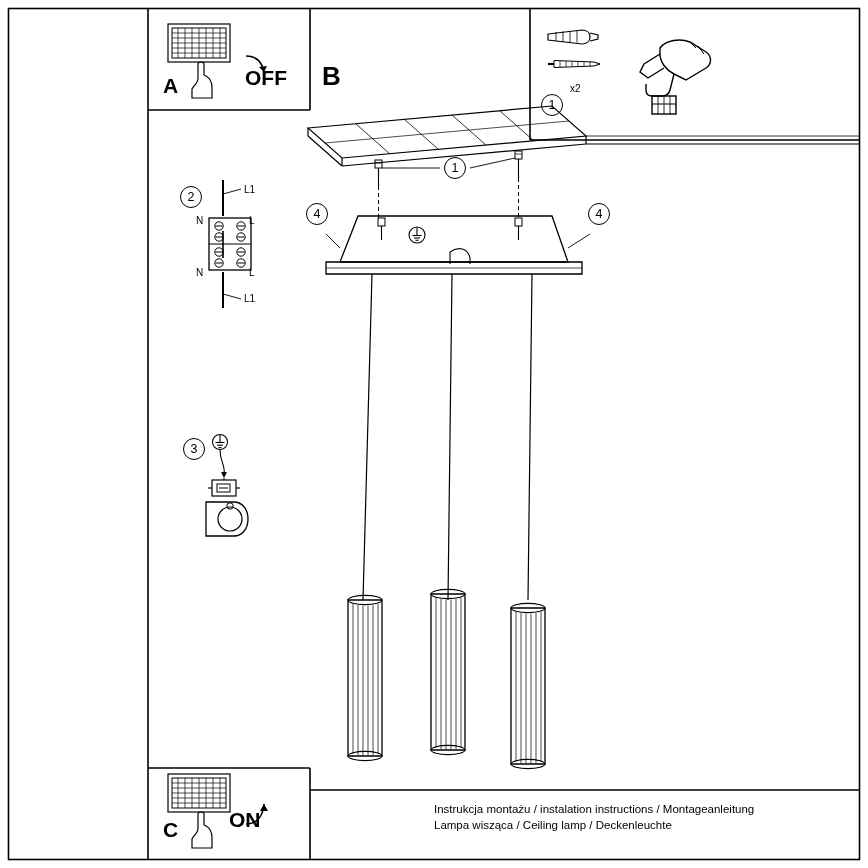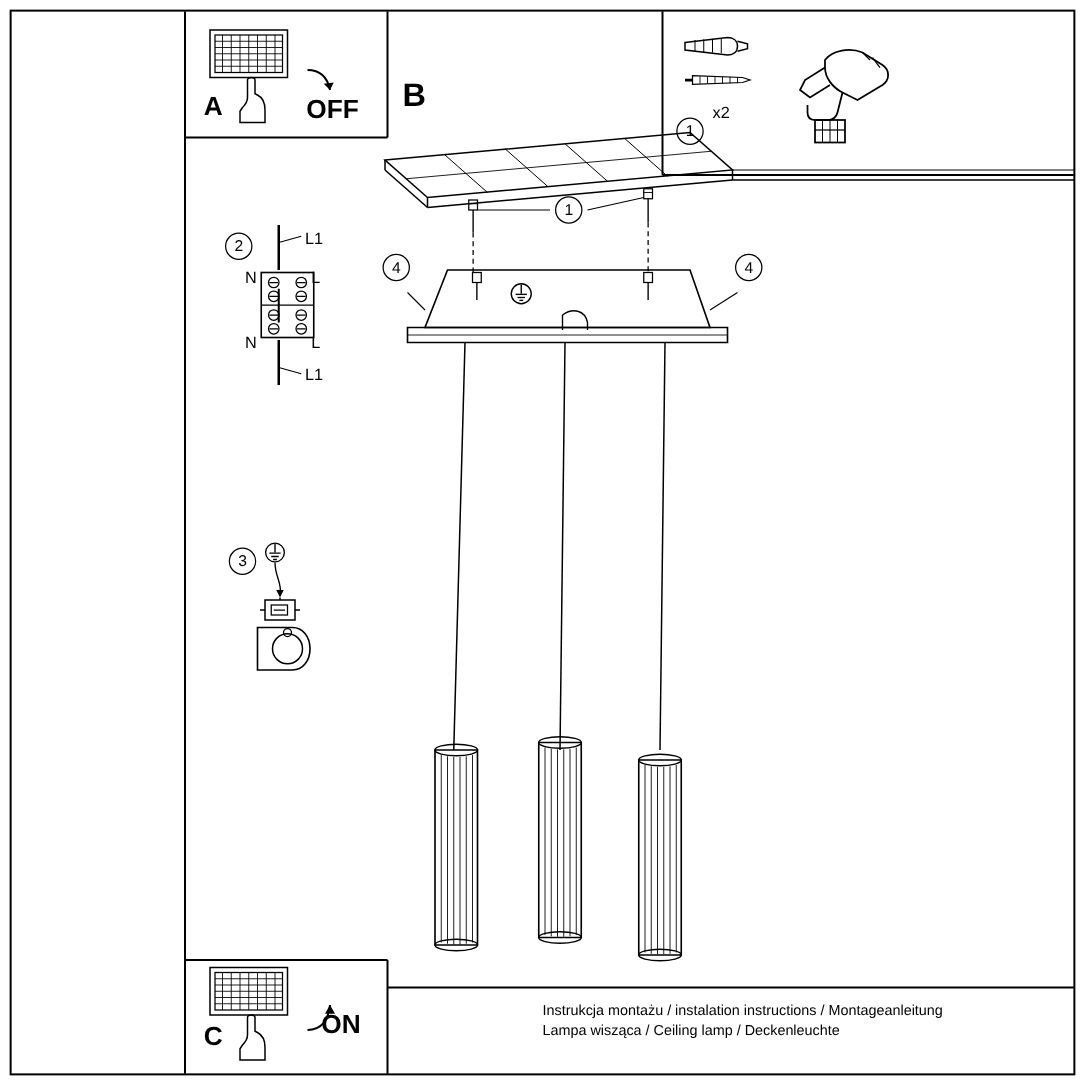--- a/index.html
+++ b/index.html
@@ -20,21 +20,21 @@
   .abs { position: absolute; }
   svg { display: block; }
   .txt {
     position: absolute;
     color: #000000;
     white-space: pre;
     line-height: 1.15;
   }
   .label-big { font-size: 26px; font-weight: 700; }
   .label-med { font-size: 21px; font-weight: 700; }
-  .label-tiny { font-size: 13px; }
+  .label-tiny { font-size: 10px; }
   .footer-line { font-size: 11.5px; }
   .circ-num {
     position: absolute;
     width: 22px; height: 22px;
     border: 1.3px solid #000;
     border-radius: 50%;
     box-sizing: border-box;
     font-size: 12.5px;
     display: flex; align-items: center; justify-content: center;
     background: #fff;
@@ -85,21 +85,21 @@
     </g>
 
     <g transform="translate(30,40)">
       <path d="M8,2 L8,16 C8,20 6,22 4,24 L2,27 L2,36 L22,36 L22,26 C22,20 20,16 16,14 L14,13 L14,2 C14,0.5 12.8,0 11,0 C9.2,0 8,0.5 8,2 Z" fill="none" stroke="#000" stroke-width="1.2"></path>
     </g>
 
     <path d="M86,34 C96,34 102,40 104,50" fill="none" stroke="#000" stroke-width="1.6"></path>
     <path d="M104,50 L99,45 L107,44 Z" fill="#000"></path>
   </svg>
   <div class="txt label-med" style="left:163px; top:74px;">A</div>
-  <div class="txt label-med" style="left:245px; top:76px;">OFF</div>
+  <div class="txt label-med" style="left:245px; top:66px;">OFF</div>
 
   <svg class="abs" style="left:160px; top:772px;" width="140" height="86">
     <g transform="translate(8,2)">
       <rect x="0" y="0" width="62" height="38" fill="none" stroke="#000" stroke-width="1.2"></rect>
       <rect x="4" y="4" width="54" height="30" fill="none" stroke="#000" stroke-width="1"></rect>
       <line x1="4" y1="9" x2="58" y2="9" stroke="#000" stroke-width="0.7"></line>
       <line x1="4" y1="14" x2="58" y2="14" stroke="#000" stroke-width="0.7"></line>
       <line x1="4" y1="19" x2="58" y2="19" stroke="#000" stroke-width="0.7"></line>
       <line x1="4" y1="24" x2="58" y2="24" stroke="#000" stroke-width="0.7"></line>
       <line x1="4" y1="29" x2="58" y2="29" stroke="#000" stroke-width="0.7"></line>
@@ -112,21 +112,21 @@
       <line x1="52" y1="4" x2="52" y2="34" stroke="#000" stroke-width="0.7"></line>
     </g>
     <g transform="translate(30,40)">
       <path d="M8,2 L8,16 C8,20 6,22 4,24 L2,27 L2,36 L22,36 L22,26 C22,20 20,16 16,14 L14,13 L14,2 C14,0.5 12.8,0 11,0 C9.2,0 8,0.5 8,2 Z" fill="none" stroke="#000" stroke-width="1.2"></path>
     </g>
 
     <path d="M86,52 C97,52 103,44 104,32" fill="none" stroke="#000" stroke-width="1.6"></path>
     <path d="M104,32 L100,39 L108,39 Z" fill="#000"></path>
   </svg>
   <div class="txt label-med" style="left:163px; top:818px;">C</div>
-  <div class="txt label-med" style="left:257px; top:808px;">ON</div>
+  <div class="txt label-med" style="left:229px; top:808px;">ON</div>
 
   <div class="circ-num" style="left:180px; top:186px;">2</div>
   <svg class="abs" style="left:205px; top:180px;" width="70" height="130">
 
     <line x1="18" y1="0" x2="18" y2="36" stroke="#000" stroke-width="2"></line>
 
     <line x1="18" y1="92" x2="18" y2="128" stroke="#000" stroke-width="2"></line>
 
     <line x1="18" y1="14" x2="36" y2="9" stroke="#000" stroke-width="0.9"></line>
     <line x1="18" y1="114" x2="36" y2="119" stroke="#000" stroke-width="0.9"></line>

